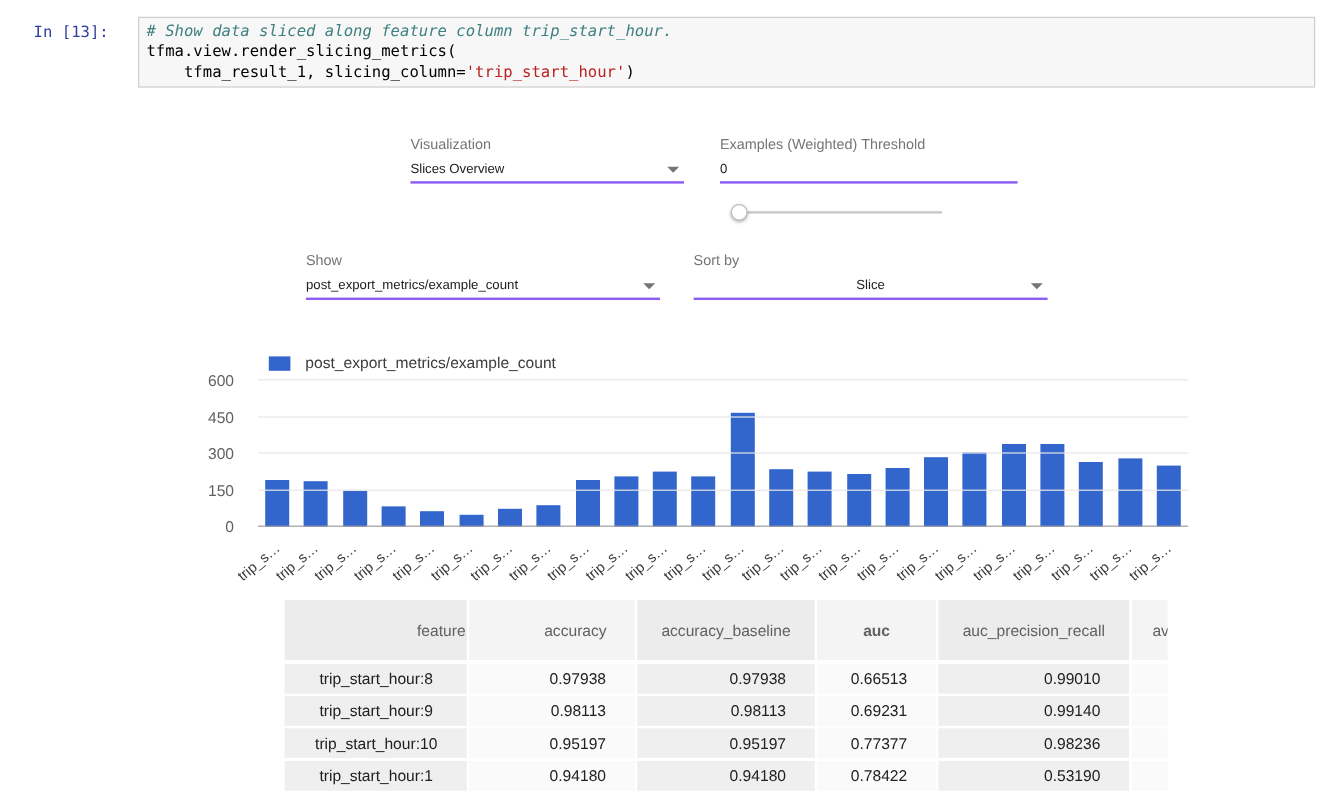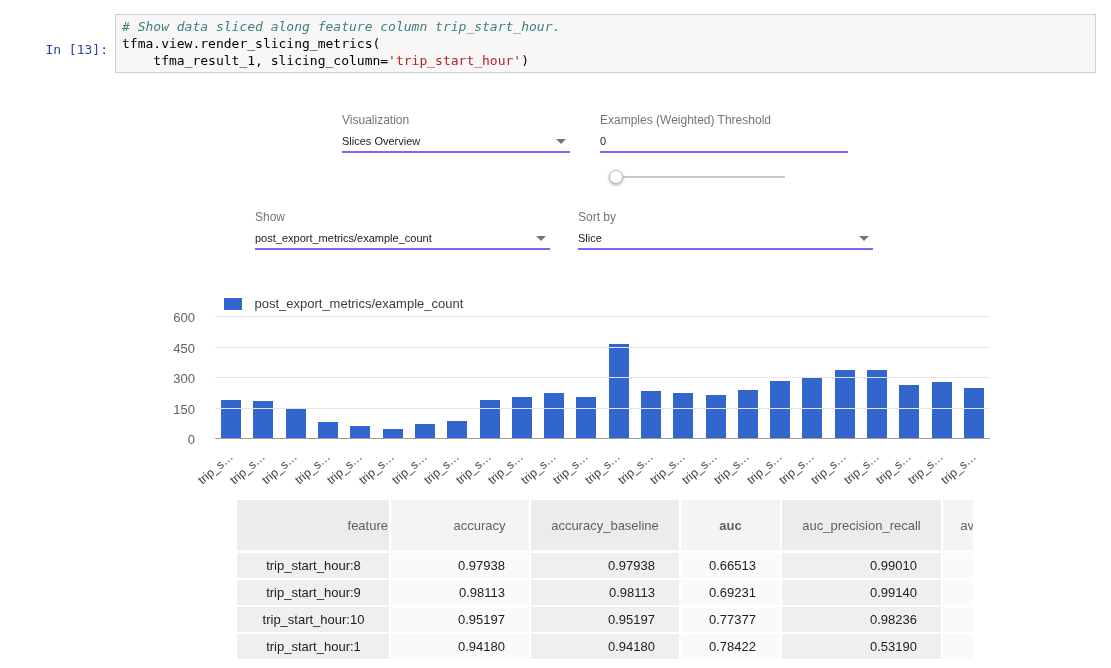--- a/index.html
+++ b/index.html
@@ -1,22 +1,22 @@
 <!DOCTYPE html>
 <html><head>
 <meta charset="utf-8">
 <style>
   html,body{margin:0;padding:0;background:#fff;}
   .canvas{position:relative;width:1111px;height:668px;background:#fff;overflow:hidden;
           font-family:"Liberation Sans",sans-serif;}
 
   
-  .prompt{position:absolute;left:28px;top:20px;width:80px;text-align:right;
+  .prompt{position:absolute;left:28px;top:20px;width:80px;
           font-family:"DejaVu Sans Mono","Liberation Mono",monospace;
-          font-size:13px;color:#303F9F;margin-top:22px;}
+          font-size:13px;color:#303F9F;}
   .code-cell{position:absolute;left:115px;top:14px;width:981px;height:59px;
              background:#f7f7f7;border:1px solid #cfcfcf;box-sizing:border-box;
              padding:3px 6px;font-family:"DejaVu Sans Mono","Liberation Mono",monospace;
              font-size:13px;line-height:17px;color:#000;white-space:pre;}
   .tok-comment{color:#408080;font-style:italic;}
   .tok-string{color:#BA2121;}
 
   
   .ctl-label{position:absolute;font-size:12px;color:#757575;}
   .ctl-value{position:absolute;font-size:11px;color:#212121;height:24px;line-height:24px;
@@ -87,21 +87,21 @@
     <div class="knob"></div>
   </div>
 
   <div class="ctl-label" style="left:255px;top:210px;">Show</div>
   <div class="ctl-value" style="left:255px;top:226px;width:295px;">
     <span>post_export_metrics/example_count</span>
     <span class="dd-arrow"></span>
   </div>
 
   <div class="ctl-label" style="left:578px;top:210px;">Sort by</div>
-  <div class="ctl-value" style="left:578px;top:226px;width:295px;">
+  <div class="ctl-value" style="left:578px;top:226px;width:295px;text-align:center;">
     <span>Slice</span>
     <span class="dd-arrow"></span>
   </div>
 
   <div class="legend">
     <span class="swatch" style="background: rgb(51, 102, 204);"></span>
     <span class="ltext">post_export_metrics/example_count</span>
   </div>
   <div class="chart-yticks">
       <div class="y-tick" style="top: 100%;">0</div>

